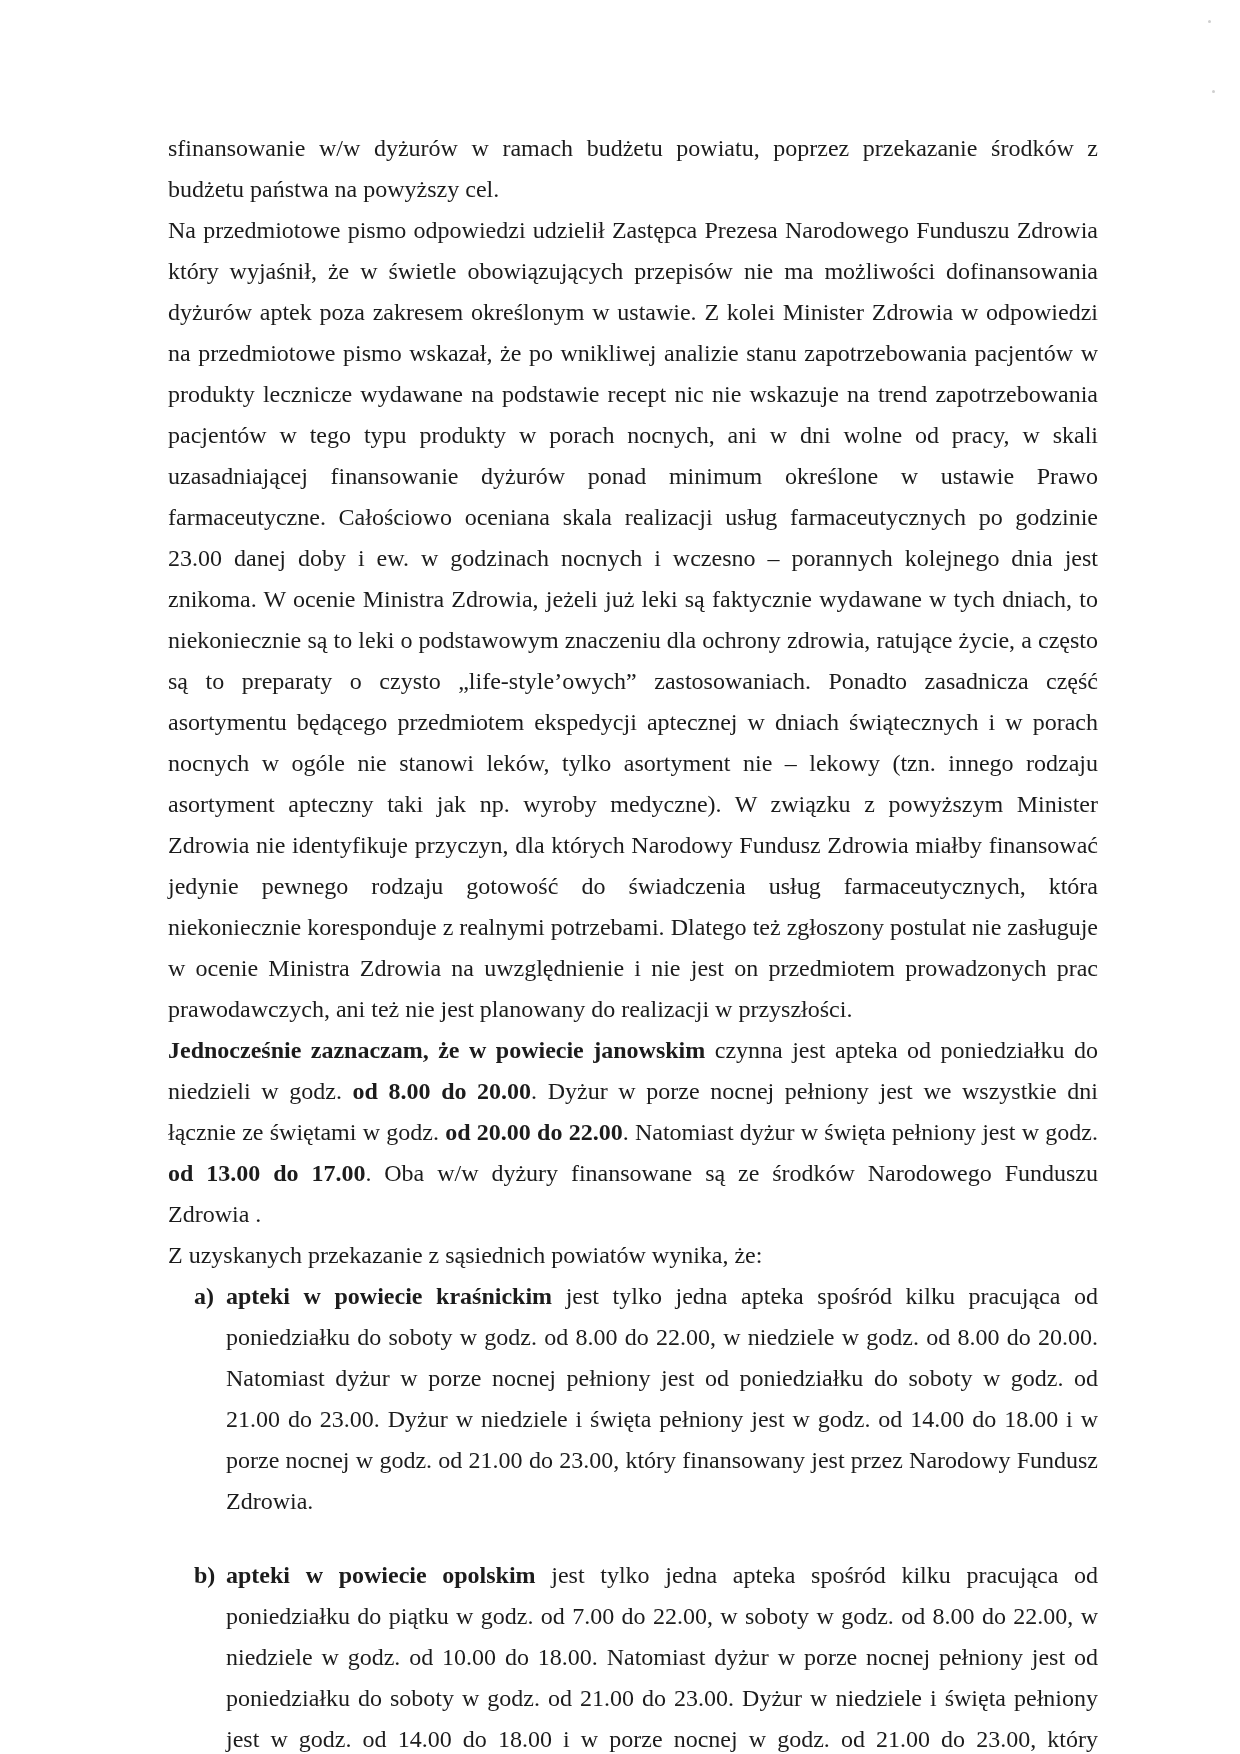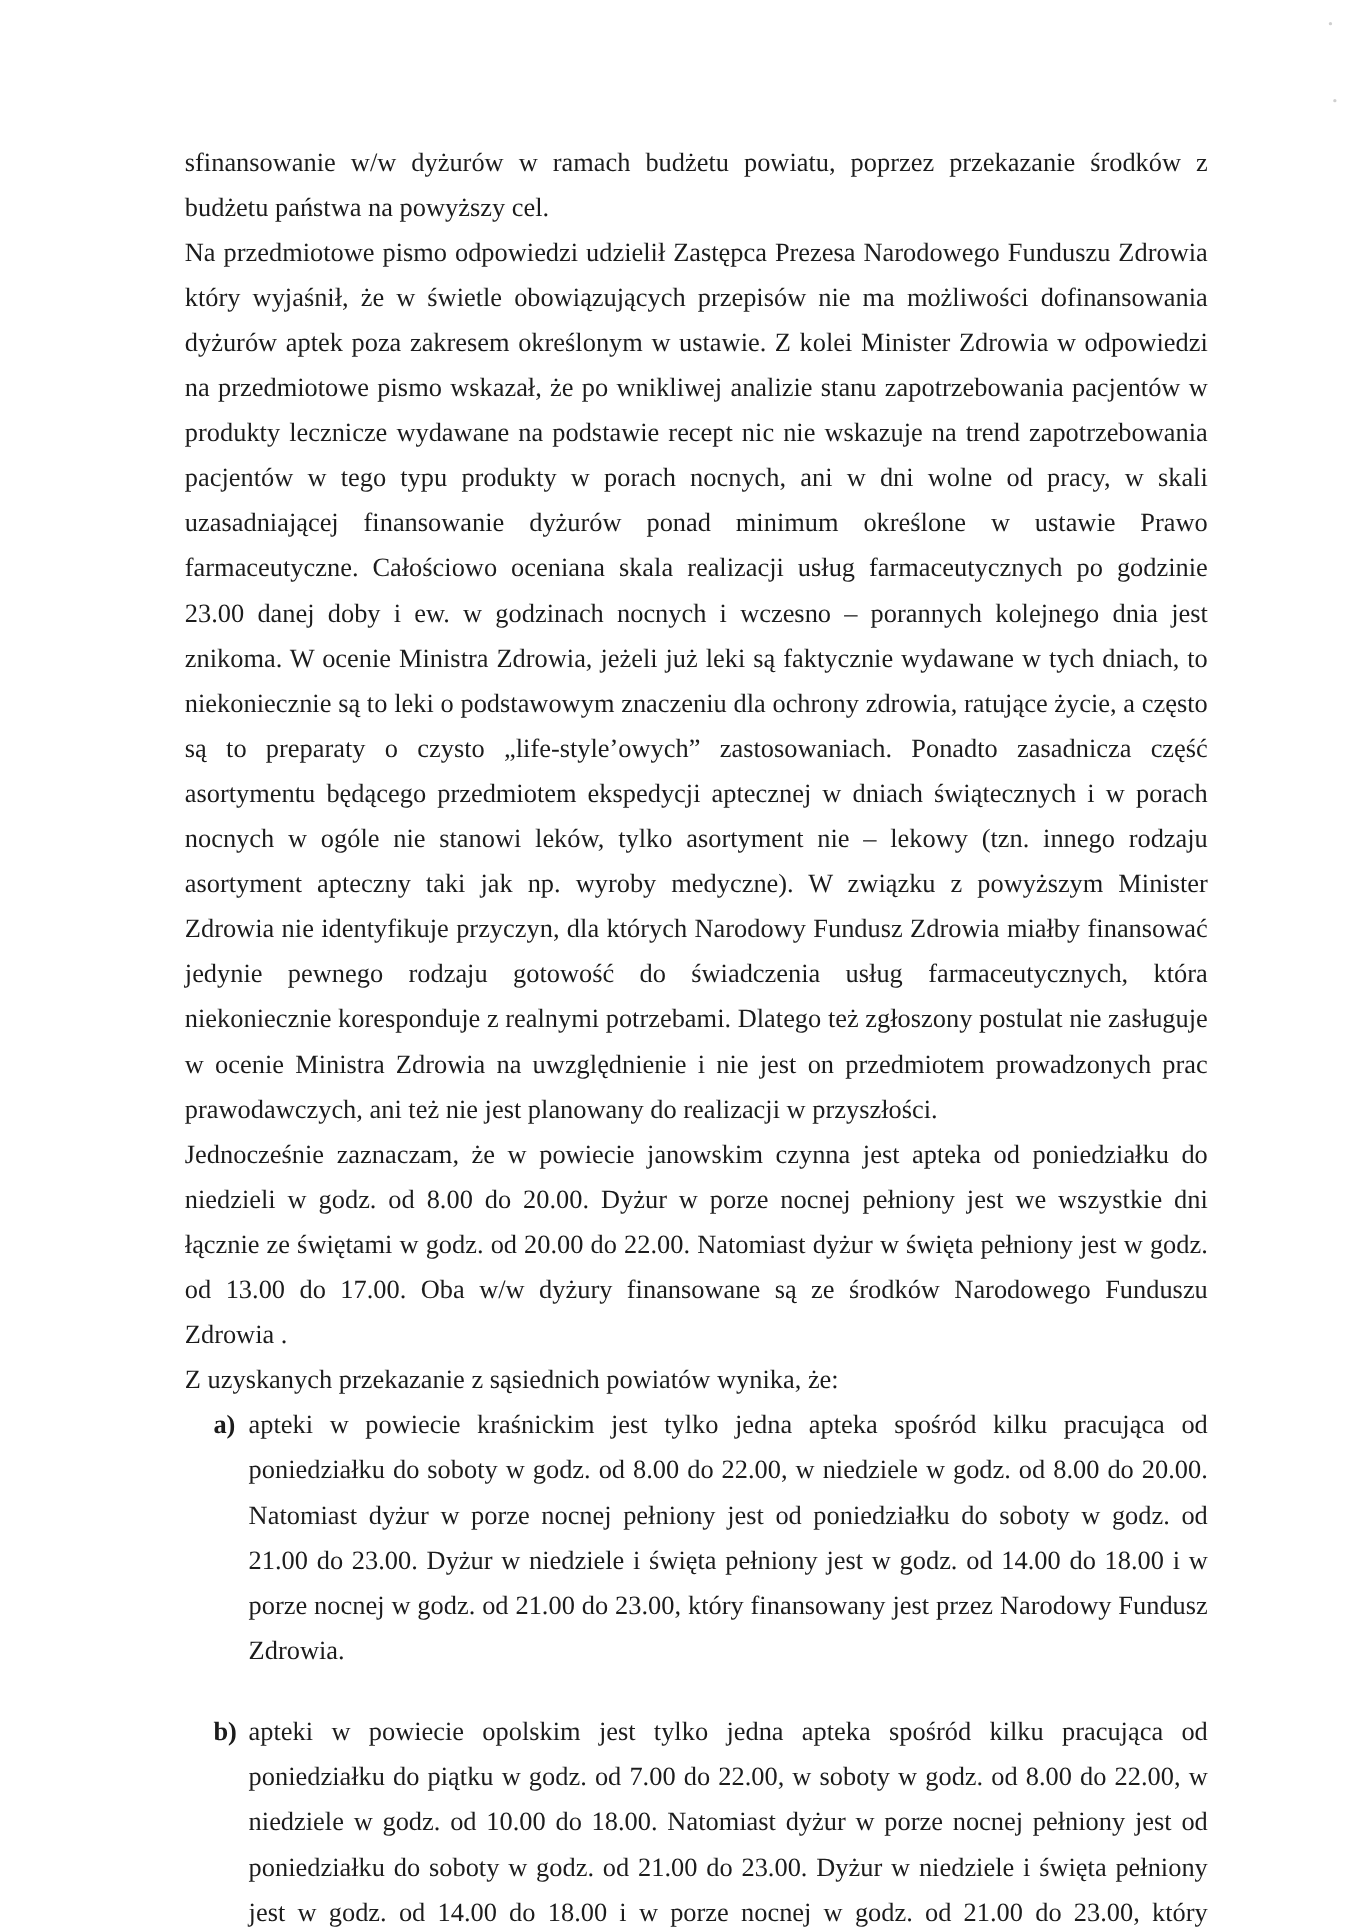--- a/index.html
+++ b/index.html
@@ -21,21 +21,21 @@
       top: 128px;
       width: 930px;
       font-size: 24px;
       line-height: 41px;
     }
     .p {
       margin: 0;
       text-align: justify;
       text-align-last: left;
     }
-    b, .bold { font-weight: normal; }
+    b, .bold { font-weight: bold; }
     .list {
       margin: 0;
       padding: 0;
       list-style: none;
     }
     .list-item {
       position: relative;
       padding-left: 58px;
       text-align: justify;
       text-align-last: left;

